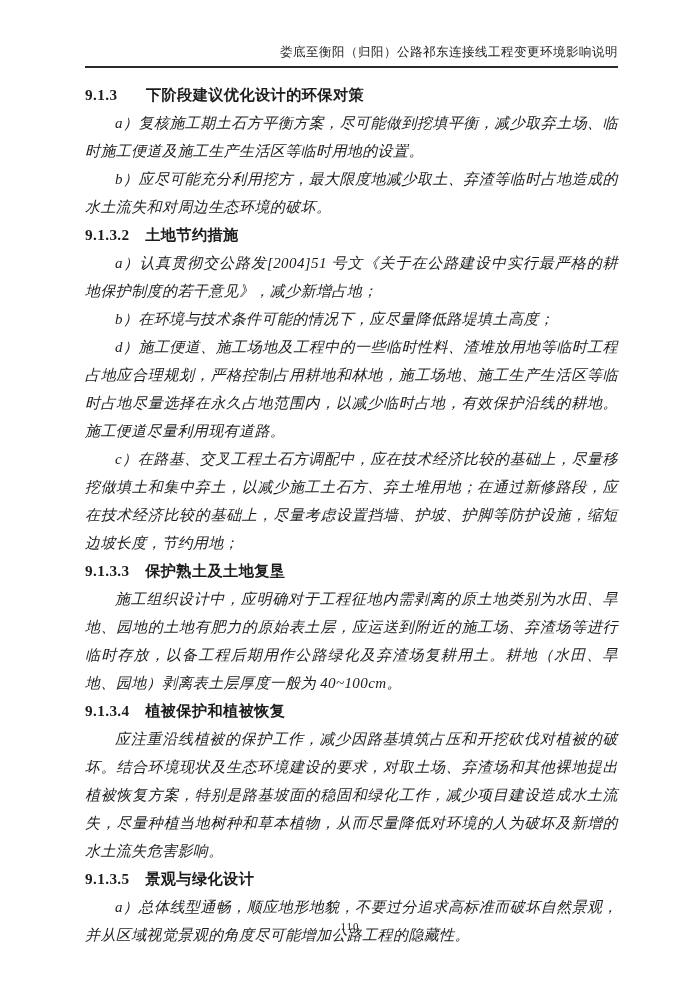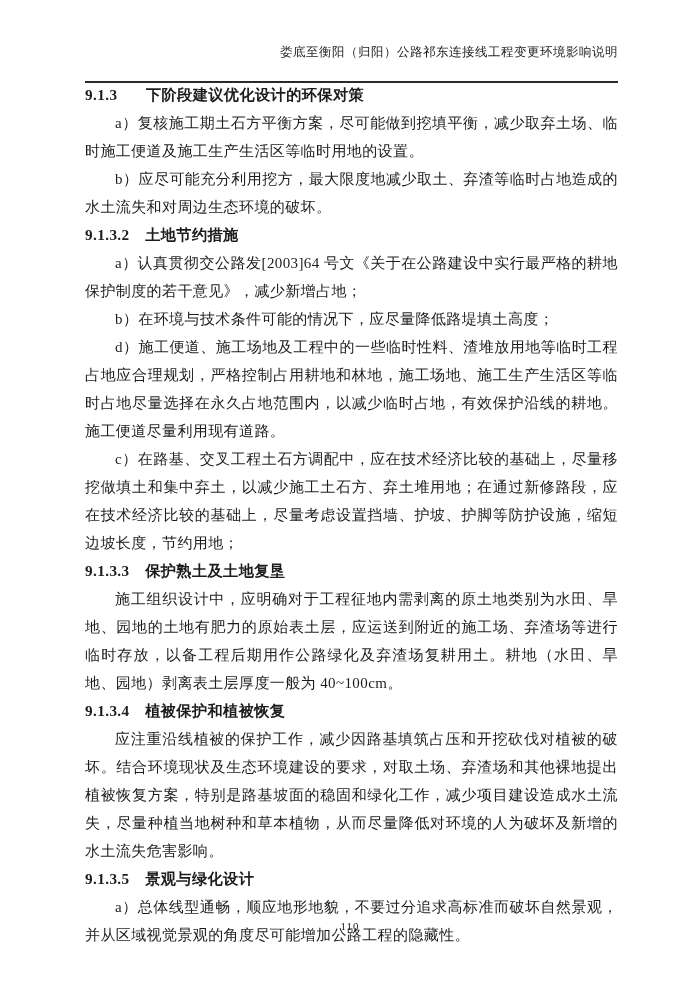--- a/index.html
+++ b/index.html
@@ -17,21 +17,21 @@
     overflow: hidden;
   }
   .page-header {
     position: absolute;
     top: 44px;
     left: 85px;
     right: 82px;
     text-align: right;
     font-size: 12.5px;
     letter-spacing: 0.5px;
-    padding-bottom: 20px;
+    padding-bottom: 5px;
     border-bottom: 2px solid #2a2a2a;
   }
   .content {
     position: absolute;
     top: 81px;
     left: 85px;
     right: 82px;
     font-size: 15px;
     line-height: 28px;
     letter-spacing: 0.4px;
@@ -47,20 +47,21 @@
   }
   .chapter-heading .num {
     margin-right: 1.6em;
   }
   .section-heading .num {
     margin-right: 0.75em;
   }
   .para {
     margin: 0;
     text-indent: 2em;
+    font-style: italic;
   }
   .page-footer {
     position: absolute;
     top: 920px;
     left: 0;
     width: 100%;
     text-align: center;
     font-size: 11px;
     letter-spacing: 1px;
   }
@@ -81,21 +82,21 @@
       <span>下阶段建议优化设计的环保对策</span>
     </h2>
 
     <p class="para">a）复核施工期土石方平衡方案，尽可能做到挖填平衡，减少取弃土场、临时施工便道及施工生产生活区等临时用地的设置。</p>
     <p class="para">b）应尽可能充分利用挖方，最大限度地减少取土、弃渣等临时占地造成的水土流失和对周边生态环境的破坏。</p>
 
     <h3 class="section-heading">
       <span class="num">9.1.3.2</span>
       <span>土地节约措施</span>
     </h3>
-    <p class="para">a）认真贯彻交公路发[2003]64 号文《关于在公路建设中实行最严格的耕地保护制度的若干意见》，减少新增占地；</p>
+    <p class="para">a）认真贯彻交公路发[2004]51 号文《关于在公路建设中实行最严格的耕地保护制度的若干意见》，减少新增占地；</p>
     <p class="para">b）在环境与技术条件可能的情况下，应尽量降低路堤填土高度；</p>
     <p class="para">d）施工便道、施工场地及工程中的一些临时性料、渣堆放用地等临时工程占地应合理规划，严格控制占用耕地和林地，施工场地、施工生产生活区等临时占地尽量选择在永久占地范围内，以减少临时占地，有效保护沿线的耕地。施工便道尽量利用现有道路。</p>
     <p class="para">c）在路基、交叉工程土石方调配中，应在技术经济比较的基础上，尽量移挖做填土和集中弃土，以减少施工土石方、弃土堆用地；在通过新修路段，应在技术经济比较的基础上，尽量考虑设置挡墙、护坡、护脚等防护设施，缩短边坡长度，节约用地；</p>
 
     <h3 class="section-heading">
       <span class="num">9.1.3.3</span>
       <span>保护熟土及土地复垦</span>
     </h3>
     <p class="para">施工组织设计中，应明确对于工程征地内需剥离的原土地类别为水田、旱地、园地的土地有肥力的原始表土层，应运送到附近的施工场、弃渣场等进行临时存放，以备工程后期用作公路绿化及弃渣场复耕用土。耕地（水田、旱地、园地）剥离表土层厚度一般为 40~100cm。</p>
 

